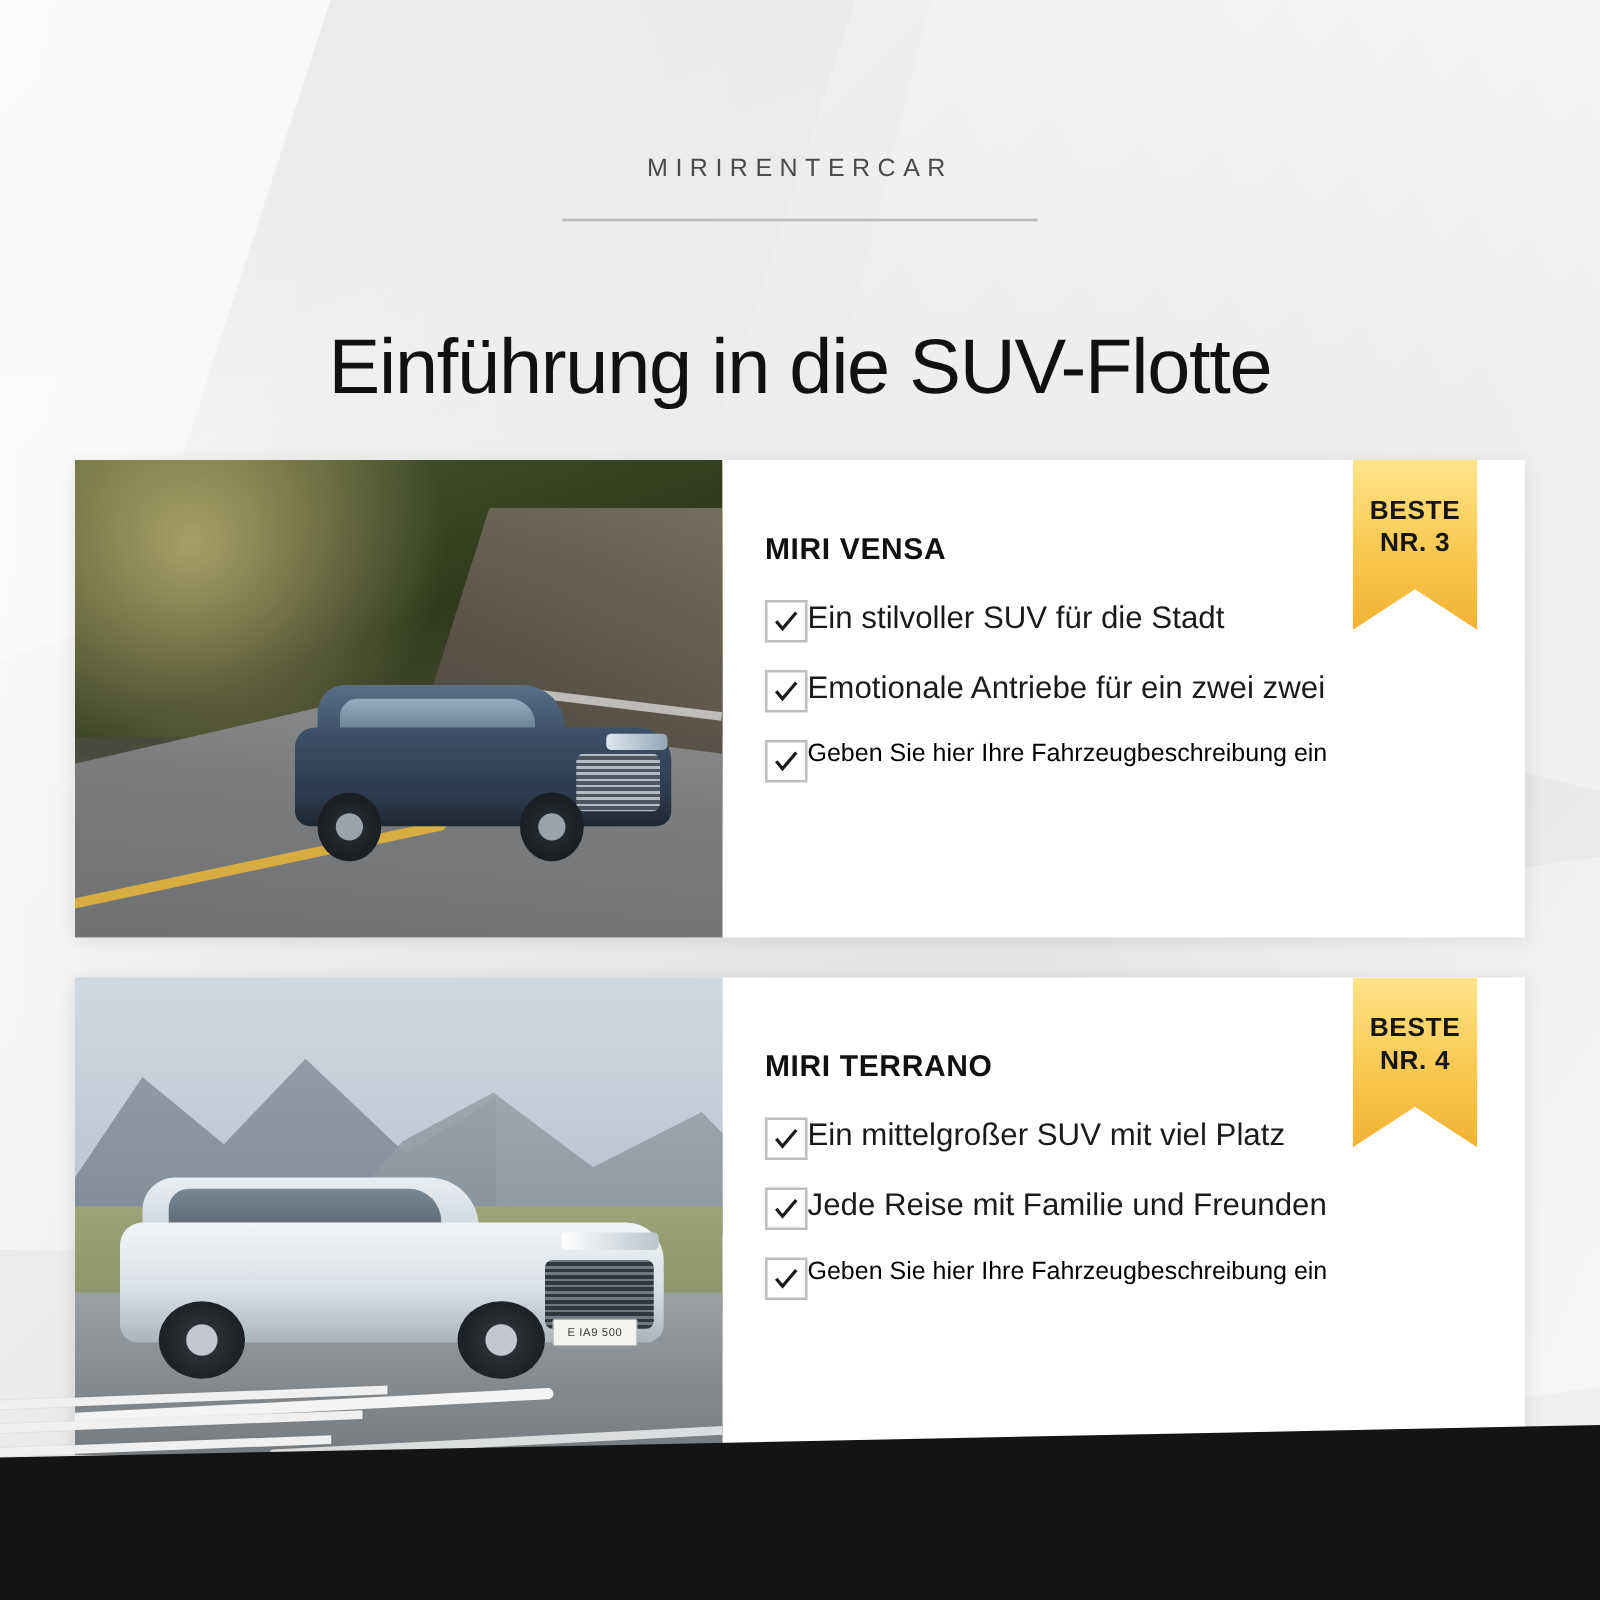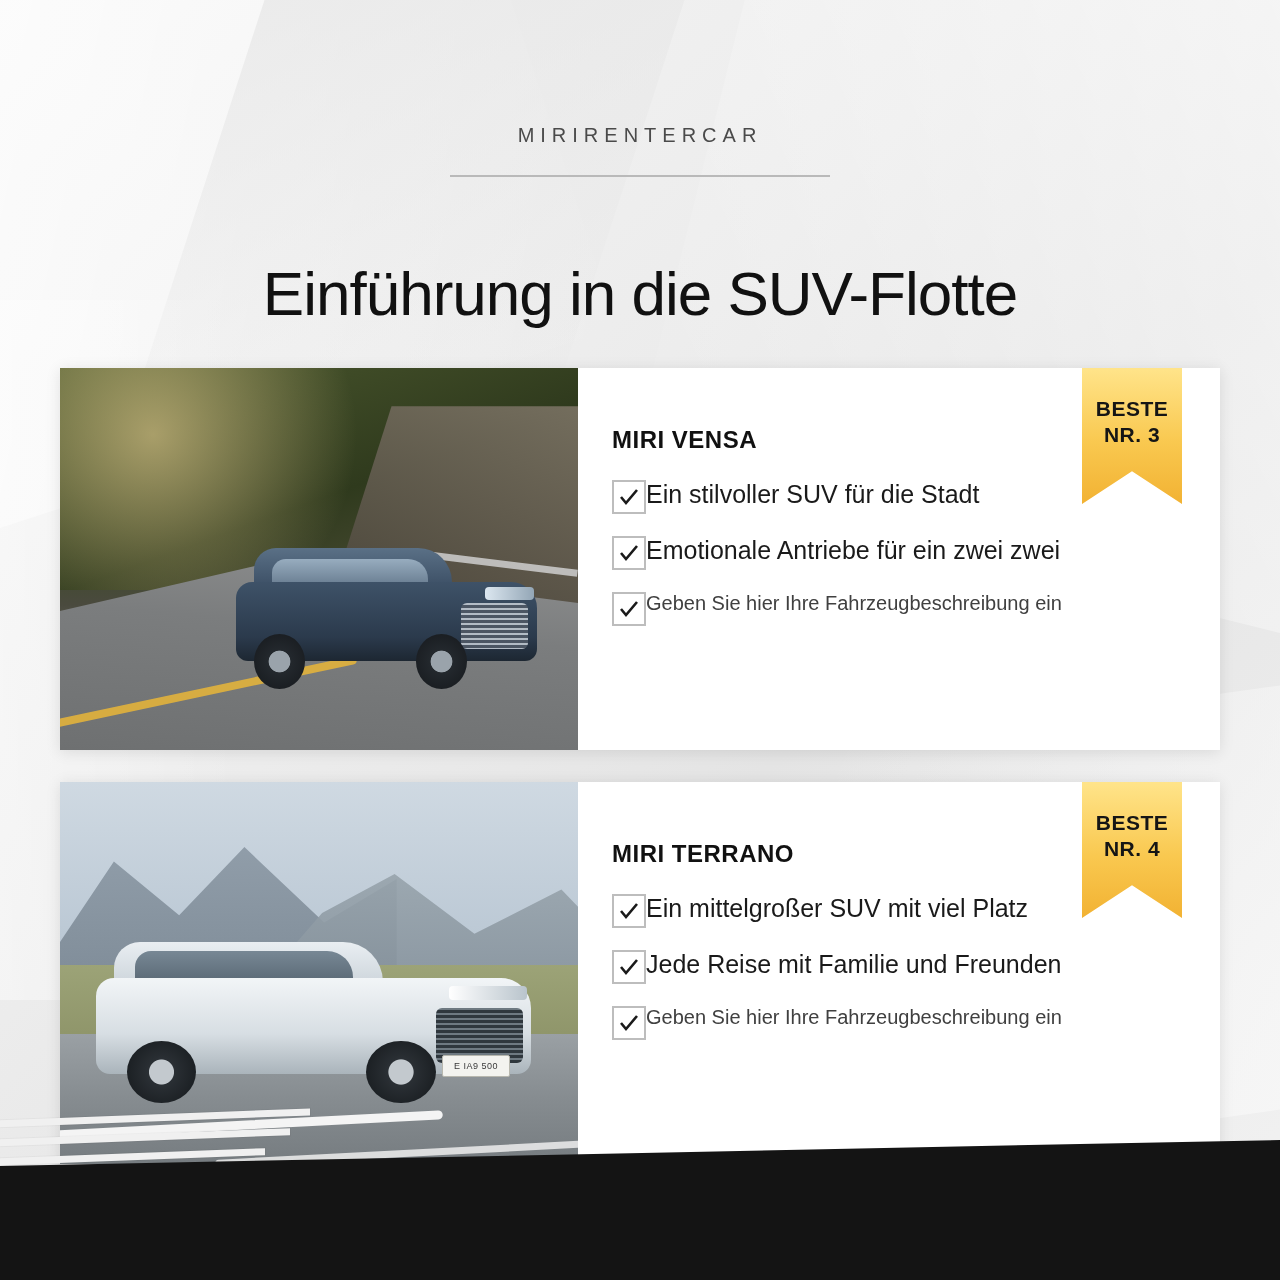--- a/index.html
+++ b/index.html
@@ -338,21 +338,21 @@
     justify-content: center;
   }
   .checkbox svg { display: block; }
   .feature-text {
     font-size: 25px;
     color: #1a1a1a;
     line-height: 1.15;
   }
   .feature.small .feature-text {
     font-size: 20px;
-    color: #404040;
+    color: #000000;
   }
 
   
   .ribbon {
     position: absolute;
     top: 0;
     right: 38px;
     width: 100px;
     height: 136px;
     background: linear-gradient(180deg, #ffe48a 0%, #f9c84f 55%, #f2b233 100%);

